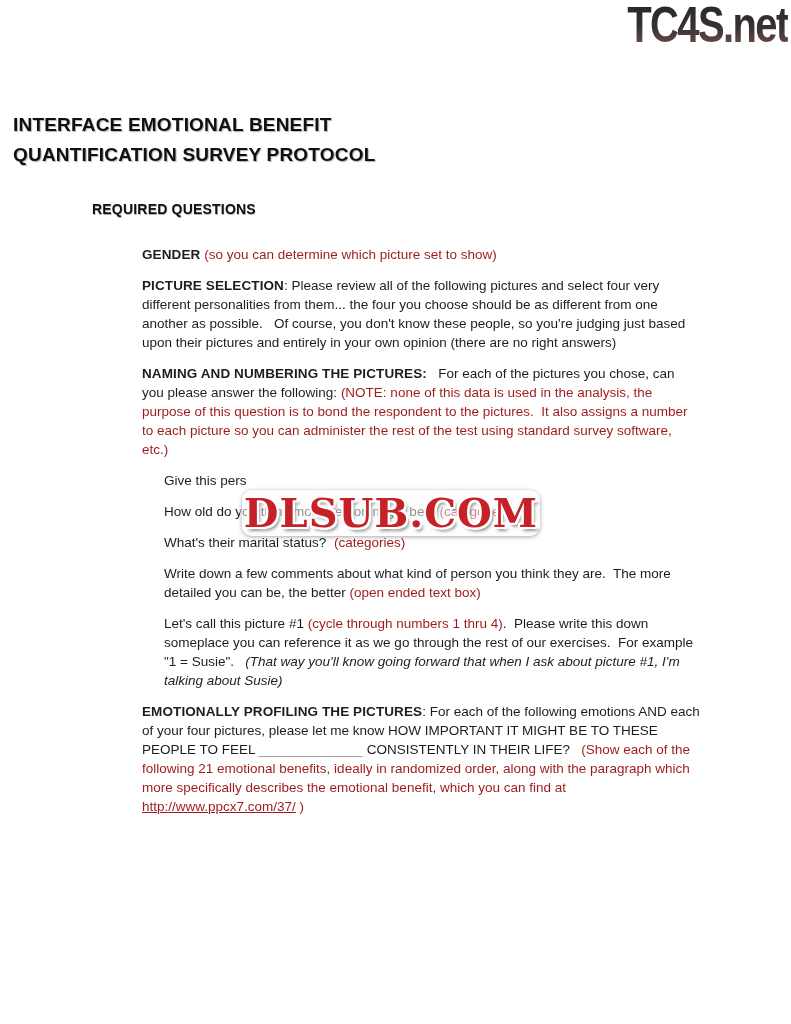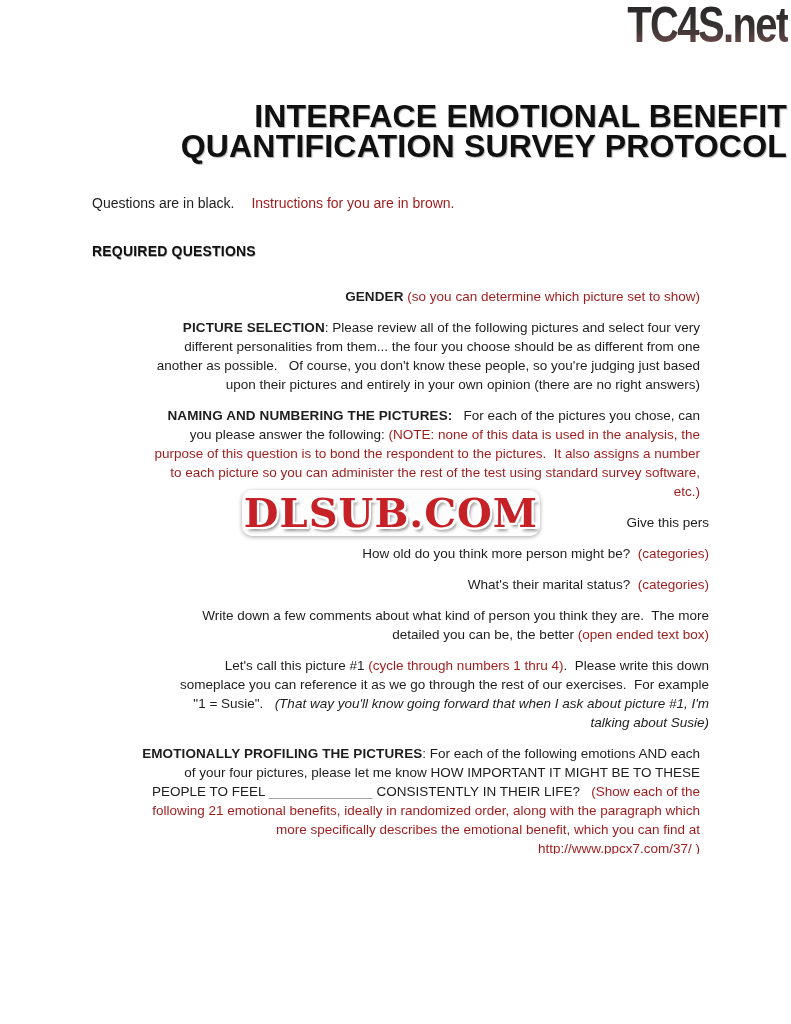--- a/index.html
+++ b/index.html
@@ -11,23 +11,23 @@
     overflow: hidden;
     box-sizing: border-box;
     padding-top: 97px;
     font-family: "Liberation Sans", sans-serif;
     font-size: 13.5px;
     color: #1d1d1d;
   }
 
   
   .title {
-    margin: 4px;
-    text-align: right;
-    font-size: 32px;
+    margin: 13px;
+    text-align: left;
+    font-size: 19px;
     line-height: 30px;
     font-weight: bold;
     color: #101010;
     letter-spacing: 0.2px;
     text-shadow: 1px 1px 1px rgba(0,0,0,0.30);
   }
   .legend {
     margin: 33px 0 0 92px;
     font-size: 14px;
     line-height: 18px;
@@ -42,21 +42,20 @@
     letter-spacing: 0.2px;
     text-shadow: 0.5px 0.5px 0.5px rgba(0,0,0,0.30);
   }
 
   
   #doc-body { margin-top: 26px; }
   .para {
     white-space: pre-wrap;
     margin: 12px 0 5px 0;
     line-height: 19px;
-    text-align: right;
   }
   .ind1 { margin-left: 142px; width: 558px; }
   .ind2 { margin-left: 164px; width: 545px; }
   .b { font-weight: bold; letter-spacing: 0.1px; }
   .brown { color: #9e1b1b; }
   .ital { font-style: italic; }
   .blank { color: #8f8f8f; letter-spacing: 0.5px; }
   .link { text-decoration: underline; cursor: pointer; }
 
   
@@ -122,21 +121,20 @@
 </style>
 </head>
 <body>
 
 <div class="page">
 
   <div class="wm-tc4s">TC4S.net</div>
 
   <h1 class="title"><span>INTERFACE EMOTIONAL BENEFIT</span><br><span>QUANTIFICATION SURVEY PROTOCOL</span></h1>
 
-  <p class="legend"><span>Questions are in black.</span><span class="brown gap">Instructions for you are in brown.</span></p>
 
   <h2 class="sechead">REQUIRED QUESTIONS</h2>
 
   <div id="doc-body">
       <p class="para ind1"><span class="b">GENDER </span><span class="brown">(so you can determine which picture set to show)</span></p>
       <p class="para ind1"><span class="b">PICTURE SELECTION</span><span>: Please review all of the following pictures and select four very different personalities from them... the four you choose should be as different from one another as possible.   Of course, you don't know these people, so you're judging just based upon their pictures and entirely in your own opinion (there are no right answers)</span></p>
       <p class="para ind1"><span class="b">NAMING AND NUMBERING THE PICTURES:</span><span>   For each of the pictures you chose, can you please answer the following: </span><span class="brown">(NOTE: none of this data is used in the analysis, the purpose of this question is to bond the respondent to the pictures.  It also assigns a number to each picture so you can administer the rest of the test using standard survey software, etc.)</span></p>
       <p class="para ind2"><span>Give this pers</span></p>
       <p class="para ind2"><span>How old do you think more person might be?  </span><span class="brown">(categories)</span></p>
       <p class="para ind2"><span>What's their marital status?  </span><span class="brown">(categories)</span></p>

